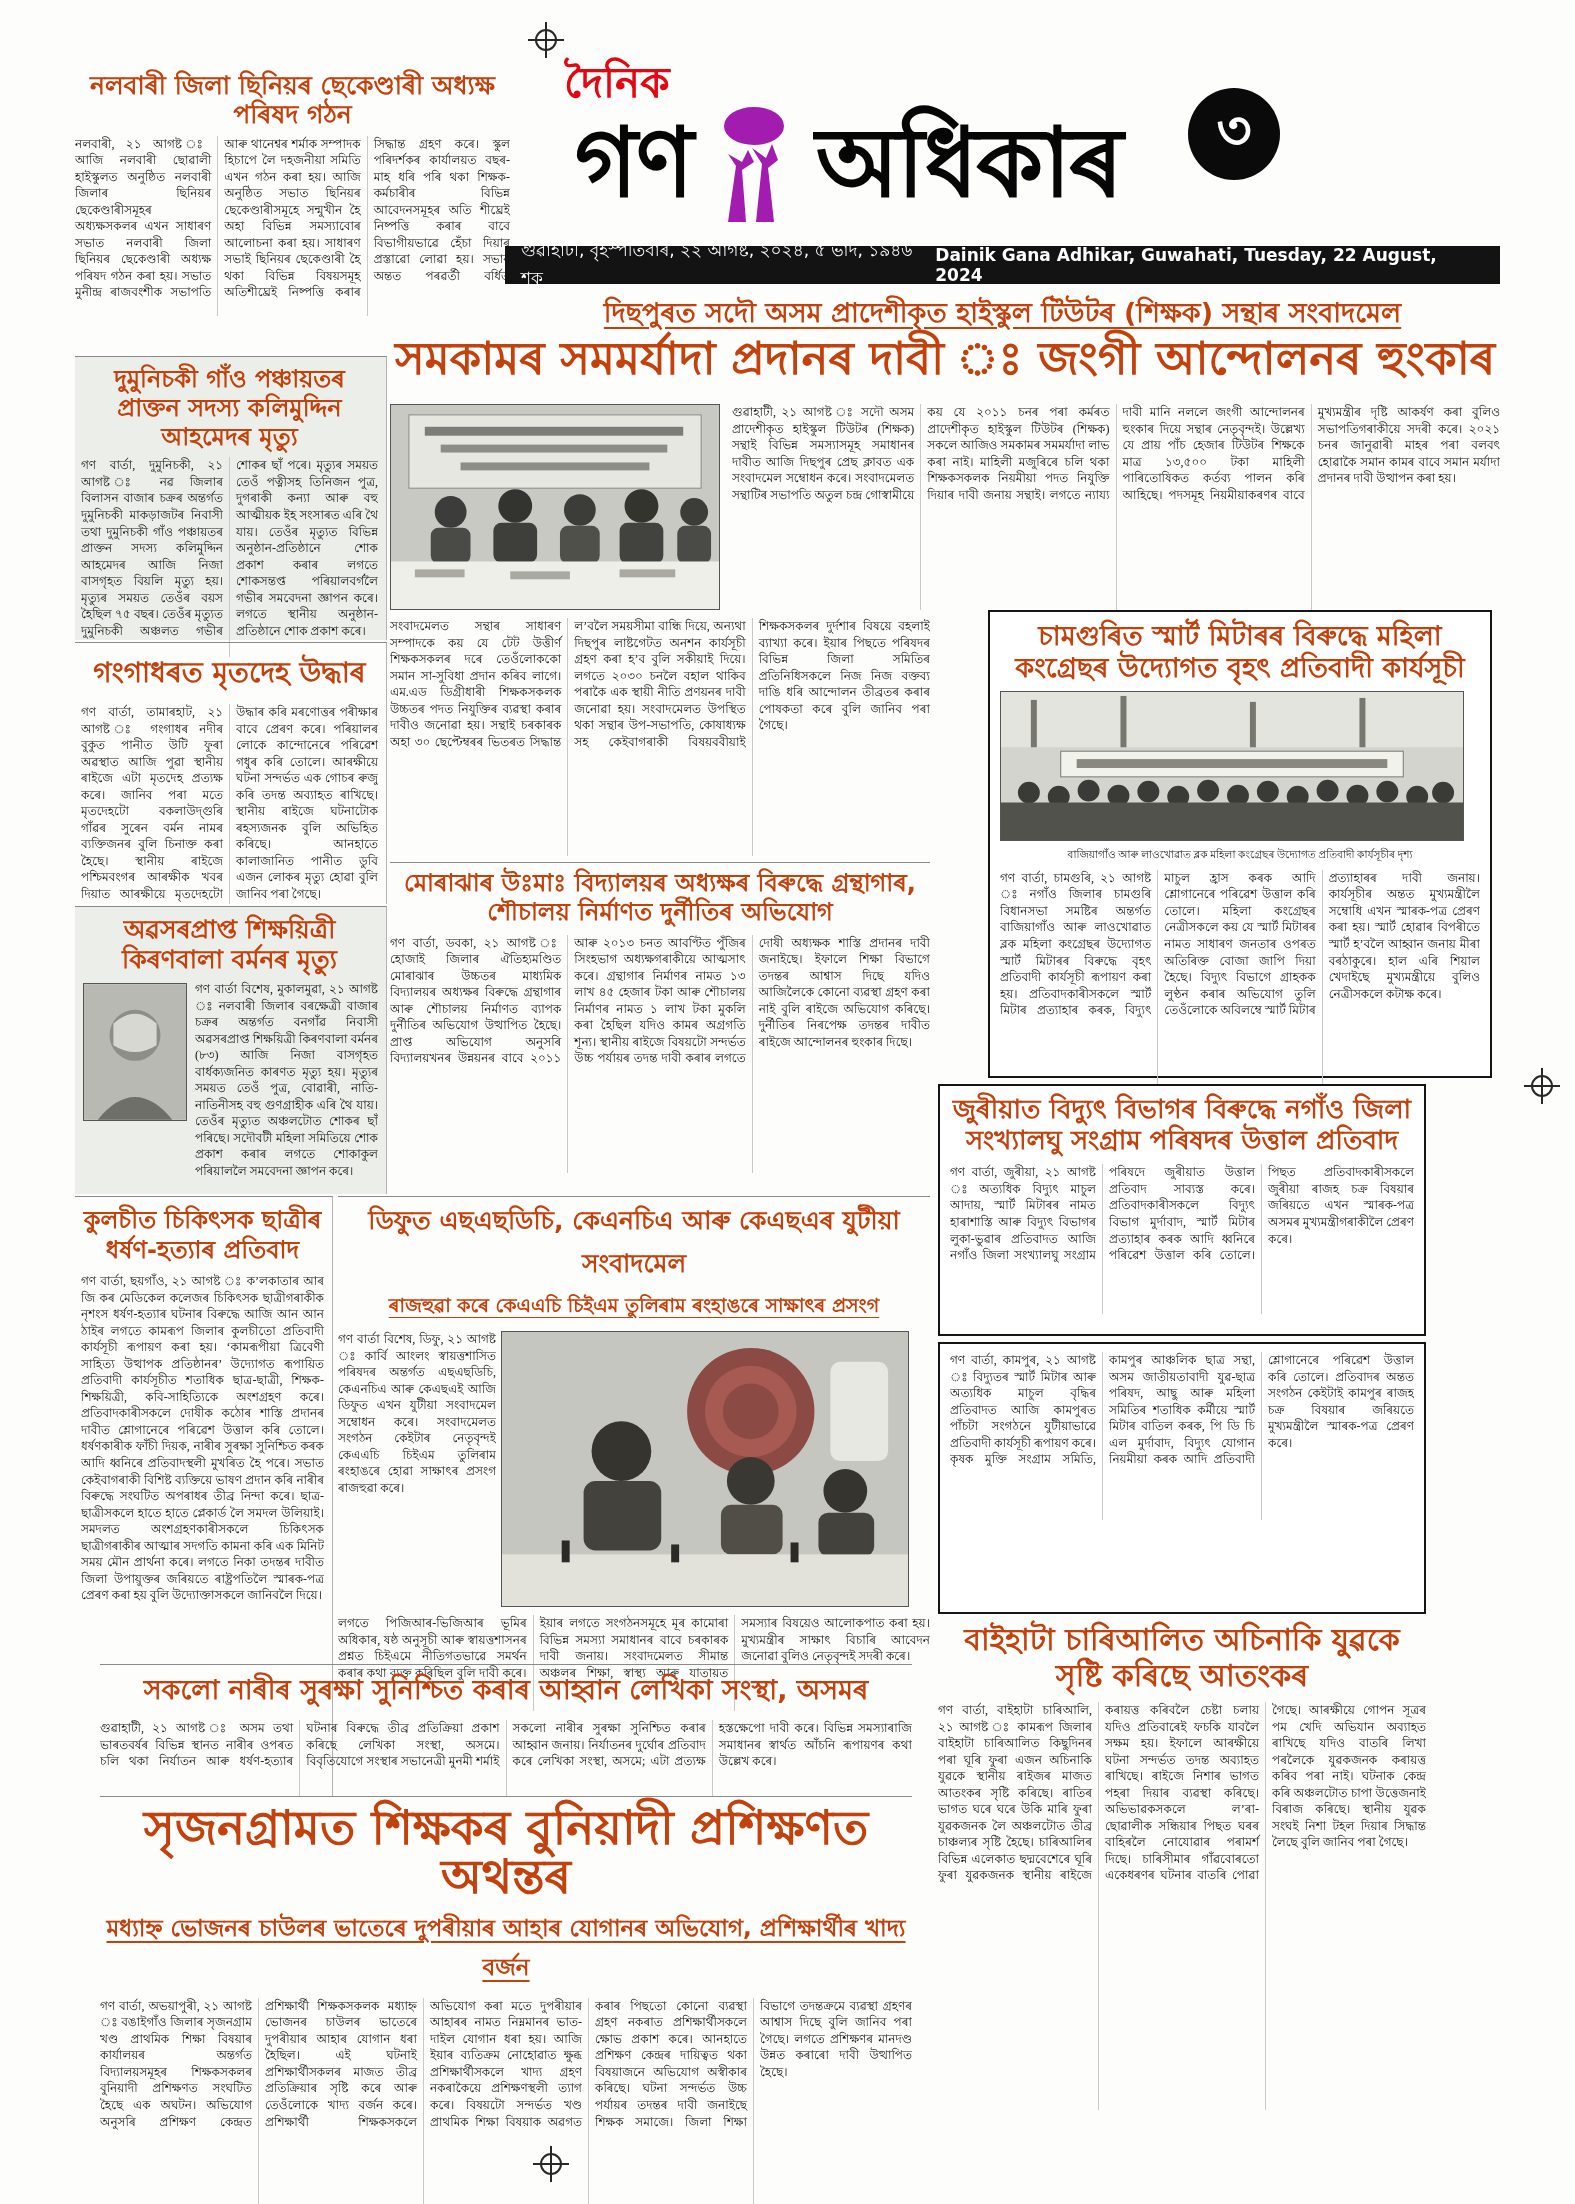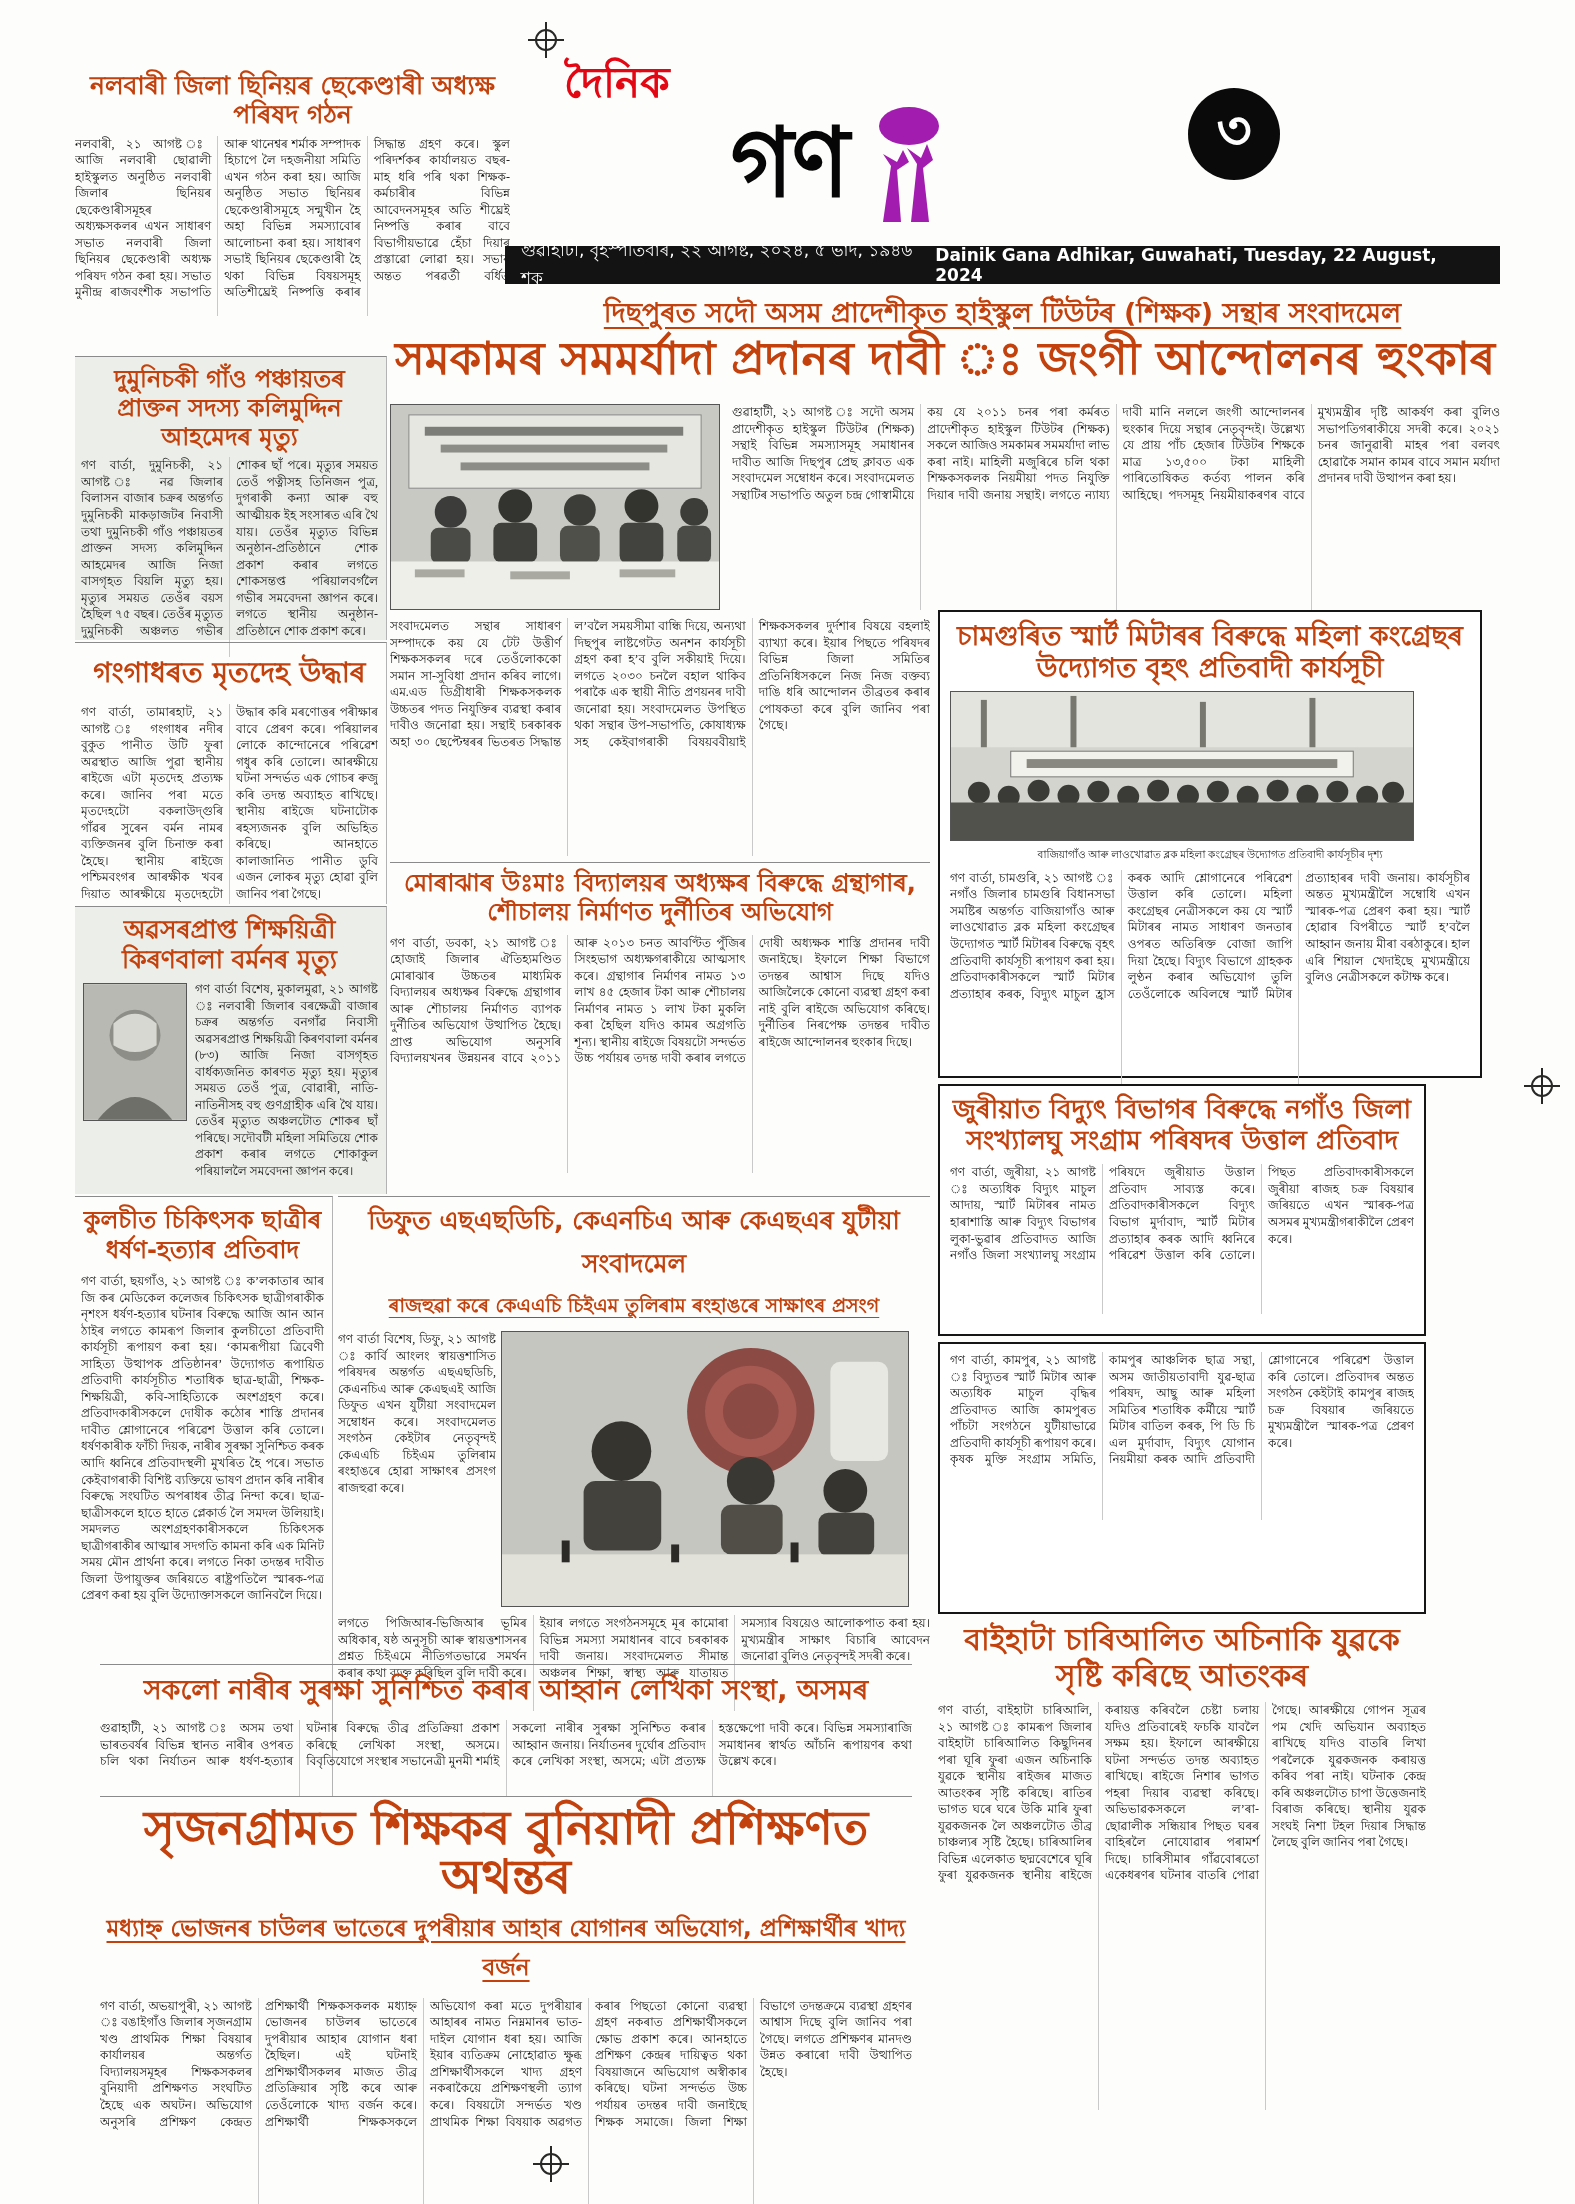--- a/index.html
+++ b/index.html
@@ -68,20 +68,21 @@
 
   <header class="abs" style="left:518px;top:62px;width:660px;height:180px">
     <div class="daily-red" style="margin-left:46px">দৈনিক</div>
     <div class="masthead-title">
       <span class="masthead-word">গণ</span>
       <svg width="112" height="118" viewBox="0 0 112 118">
         <ellipse cx="56" cy="22" rx="30" ry="19" fill="#a21caf"></ellipse>
         <path d="M30 118 L38 62 L30 50 L44 58 L50 46 L56 58 L44 66 L48 118 Z" fill="#a21caf"></path>
         <path d="M58 118 L64 60 L54 44 L68 54 L74 40 L80 56 L70 64 L76 118 Z" fill="#a21caf"></path>
       </svg>
+      <span class="masthead-word">অধিকাৰ</span>
     </div>
   </header>
 
   <div class="abs page-circle" style="left:1188px;top:88px">৩</div>
 
   <div class="abs bar" style="left:505px;top:246px;width:995px;height:38px">
     <span style="font-size:17px">গুৱাহাটী, বৃহস্পতিবাৰ, ২২ আগষ্ট, ২০২৪, ৫ ভাদ, ১৯৪৬ শক</span>
     <span style="font-size:17px;font-weight:bold">Dainik Gana Adhikar, Guwahati, Tuesday, 22 August, 2024</span>
   </div>
 
@@ -142,21 +143,21 @@
   <section class="abs topline vrule" style="left:75px;top:1196px;width:258px;height:600px;padding:8px 8px 0 6px">
     <h2 class="hl" style="font-size:24px;line-height:1.25;margin-bottom:8px">কুলচীত চিকিৎসক ছাত্ৰীৰ ধৰ্ষণ-হত্যাৰ প্ৰতিবাদ</h2>
     <div class="body-txt" style="height:500px">গণ বাৰ্তা, ছয়গাঁও, ২১ আগষ্ট ঃ ক’লকাতাৰ আৰ জি কৰ মেডিকেল কলেজৰ চিকিৎসক ছাত্ৰীগৰাকীক নৃশংস ধৰ্ষণ-হত্যাৰ ঘটনাৰ বিৰুদ্ধে আজি আন আন ঠাইৰ লগতে কামৰূপ জিলাৰ কুলচীতো প্ৰতিবাদী কাৰ্যসূচী ৰূপায়ণ কৰা হয়। ‘কামৰূপীয়া ত্ৰিবেণী সাহিত্য উত্থাপক প্ৰতিষ্ঠানৰ’ উদ্যোগত ৰূপায়িত প্ৰতিবাদী কাৰ্যসূচীত শতাধিক ছাত্ৰ-ছাত্ৰী, শিক্ষক-শিক্ষয়িত্ৰী, কবি-সাহিত্যিকে অংশগ্ৰহণ কৰে। প্ৰতিবাদকাৰীসকলে দোষীক কঠোৰ শাস্তি প্ৰদানৰ দাবীত শ্লোগানেৰে পৰিৱেশ উত্তাল কৰি তোলে। ধৰ্ষণকাৰীক ফাঁচী দিয়ক, নাৰীৰ সুৰক্ষা সুনিশ্চিত কৰক আদি ধ্বনিৰে প্ৰতিবাদস্থলী মুখৰিত হৈ পৰে। সভাত কেইবাগৰাকী বিশিষ্ট ব্যক্তিয়ে ভাষণ প্ৰদান কৰি নাৰীৰ বিৰুদ্ধে সংঘটিত অপৰাধৰ তীব্ৰ নিন্দা কৰে। ছাত্ৰ-ছাত্ৰীসকলে হাতে হাতে প্লেকাৰ্ড লৈ সমদল উলিয়াই। সমদলত অংশগ্ৰহণকাৰীসকলে চিকিৎসক ছাত্ৰীগৰাকীৰ আত্মাৰ সদগতি কামনা কৰি এক মিনিট সময় মৌন প্ৰাৰ্থনা কৰে। লগতে নিকা তদন্তৰ দাবীত জিলা উপায়ুক্তৰ জৰিয়তে ৰাষ্ট্ৰপতিলৈ স্মাৰক-পত্ৰ প্ৰেৰণ কৰা হয় বুলি উদ্যোক্তাসকলে জানিবলৈ দিয়ে।</div>
   </section>
 
   <section class="abs topline" style="left:390px;top:862px;width:540px;height:330px;padding-top:6px">
     <h2 class="hl" style="font-size:24px;line-height:1.2;margin-bottom:8px">মোৰাঝাৰ উঃমাঃ বিদ্যালয়ৰ অধ্যক্ষৰ বিৰুদ্ধে গ্ৰন্থাগাৰ, শৌচালয় নিৰ্মাণত দুৰ্নীতিৰ অভিযোগ</h2>
     <div class="body-txt col3" style="height:238px">গণ বাৰ্তা, ডবকা, ২১ আগষ্ট ঃ হোজাই জিলাৰ ঐতিহ্যমণ্ডিত মোৰাঝাৰ উচ্চতৰ মাধ্যমিক বিদ্যালয়ৰ অধ্যক্ষৰ বিৰুদ্ধে গ্ৰন্থাগাৰ আৰু শৌচালয় নিৰ্মাণত ব্যাপক দুৰ্নীতিৰ অভিযোগ উত্থাপিত হৈছে। প্ৰাপ্ত অভিযোগ অনুসৰি বিদ্যালয়খনৰ উন্নয়নৰ বাবে ২০১১ আৰু ২০১৩ চনত আবণ্টিত পুঁজিৰ সিংহভাগ অধ্যক্ষগৰাকীয়ে আত্মসাৎ কৰে। গ্ৰন্থাগাৰ নিৰ্মাণৰ নামত ১৩ লাখ ৪৫ হেজাৰ টকা আৰু শৌচালয় নিৰ্মাণৰ নামত ১ লাখ টকা মুকলি কৰা হৈছিল যদিও কামৰ অগ্ৰগতি শূন্য। স্থানীয় ৰাইজে বিষয়টো সন্দৰ্ভত উচ্চ পৰ্যায়ৰ তদন্ত দাবী কৰাৰ লগতে দোষী অধ্যক্ষক শাস্তি প্ৰদানৰ দাবী জনাইছে। ইফালে শিক্ষা বিভাগে তদন্তৰ আশ্বাস দিছে যদিও আজিলৈকে কোনো ব্যৱস্থা গ্ৰহণ কৰা নাই বুলি ৰাইজে অভিযোগ কৰিছে। দুৰ্নীতিৰ নিৰপেক্ষ তদন্তৰ দাবীত ৰাইজে আন্দোলনৰ হুংকাৰ দিছে।</div>
   </section>
 
-  <section class="abs boxed" style="left:938px;top:610px;width:544px;height:468px;padding:8px 10px">
+  <section class="abs boxed" style="left:988px;top:610px;width:504px;height:468px;padding:8px 10px">
     <h2 class="hl" style="font-size:27px;line-height:1.2;margin-bottom:6px">চামগুৰিত স্মাৰ্ট মিটাৰৰ বিৰুদ্ধে মহিলা কংগ্ৰেছৰ উদ্যোগত বৃহৎ প্ৰতিবাদী কাৰ্যসূচী</h2>
     <svg class="photo-frame" width="464" height="150" viewBox="0 0 464 150" preserveAspectRatio="none">
       <rect width="464" height="150" fill="#d4d4cf"></rect>
       <rect x="0" y="0" width="464" height="56" fill="#e4e4df"></rect>
       <rect x="30" y="8" width="6" height="48" fill="#77776f"></rect>
         <rect x="120" y="4" width="6" height="52" fill="#77776f"></rect>
         <rect x="250" y="10" width="6" height="46" fill="#77776f"></rect>
         <rect x="360" y="6" width="6" height="50" fill="#77776f"></rect>
       <rect x="60" y="60" width="344" height="26" fill="#f2f2ec" stroke="#777"></rect>
       <rect x="76" y="68" width="312" height="9" fill="#888880"></rect>

